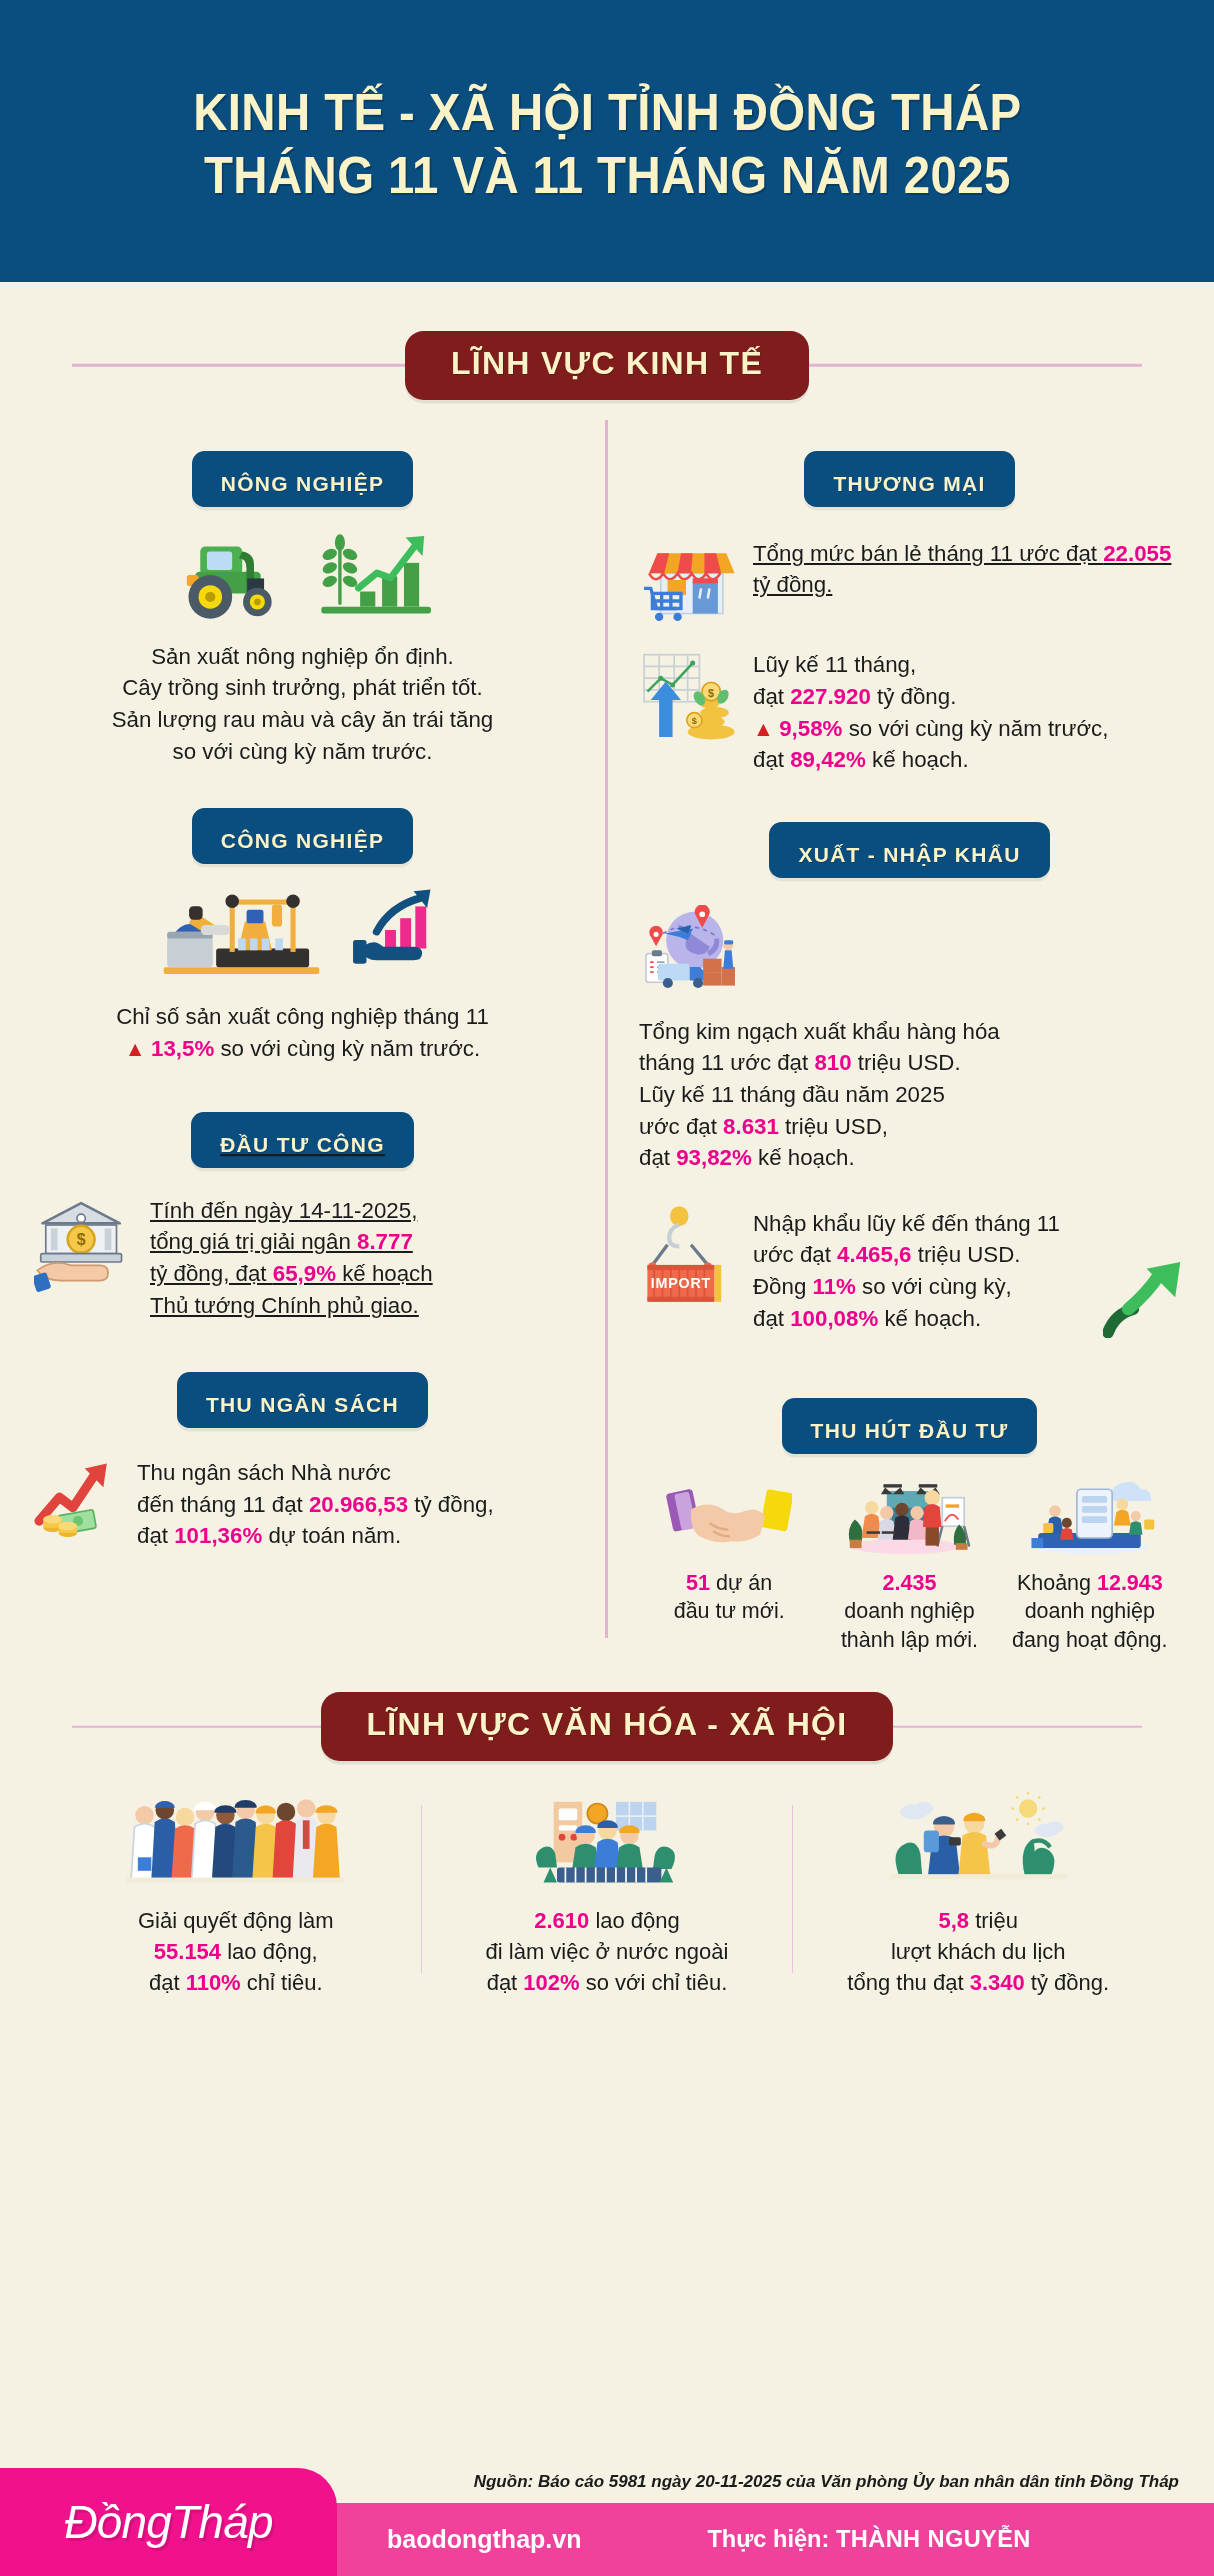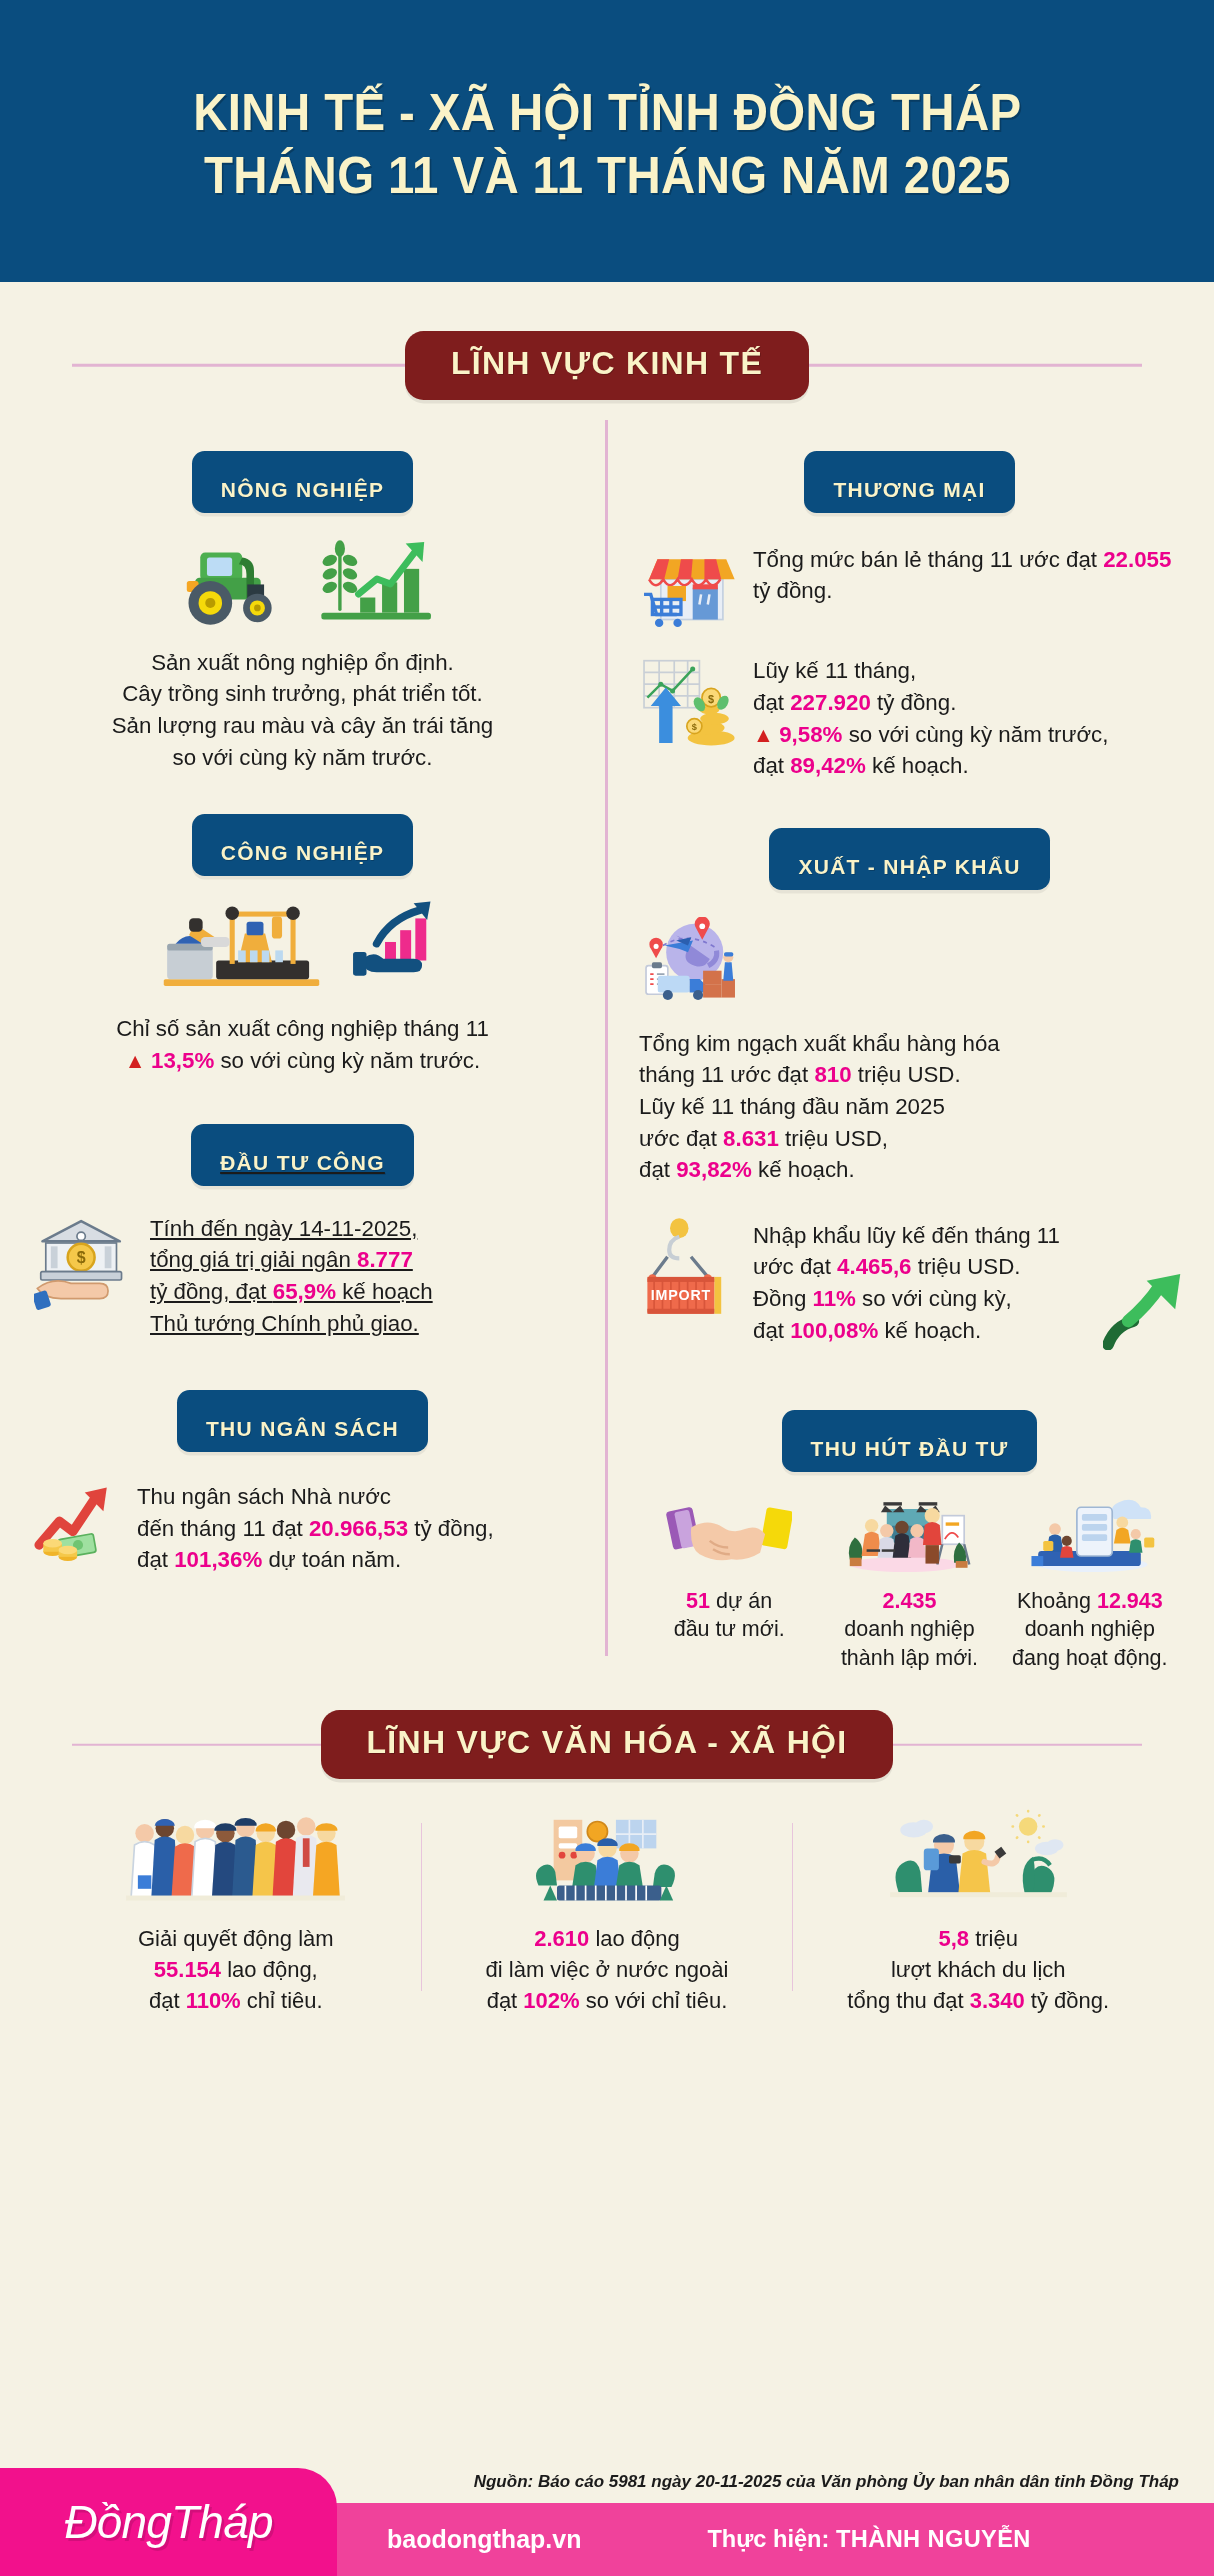--- a/index.html
+++ b/index.html
@@ -91,21 +91,21 @@
     display: flex;
     flex-direction: column;
     align-items: center;
   }
   .col.right { width: 609px; }
 
   .mini-pill {
     background: #0a4d7f;
     color: #faf3c8;
     border-radius: 12.6px;
-    padding: 27px 29px 11px;
+    padding: 21px 29px 11px;
     font-size: 21px;
     font-weight: 800;
     letter-spacing: 1.3px;
     text-shadow: 0.8px 0.8px 0 rgba(0,0,0,0.18);
     box-shadow: 0 3.4px 0 rgba(0,0,0,0.06);
     white-space: nowrap;
     margin-top: 29px;
     text-align: center;
   }
   .block { width: 100%; display: flex; flex-direction: column; align-items: center; }
@@ -419,21 +419,21 @@
           </div>
         </div>
       </div>
     </div>
 
     <div class="col right">
 
       <div class="block">
         <div class="mini-pill">THƯƠNG MẠI</div>
 
-        <div class="row-item" style="margin-top:29px;">
+        <div class="row-item" style="margin-top:29px;text-decoration:underline;">
           <div class="art">
             <svg width="99" height="93" viewBox="0 0 118 110">
               <rect x="26" y="44" width="74" height="48" fill="#e8eef6" stroke="#c3d0e0" stroke-width="2"></rect>
               <path d="M22 20 h82 l10 24 H12 Z" fill="#f2a623"></path>
               <g fill="#ef4b4b">
                 <path d="M22 20 h14 l-6 24 H12 Z"></path>
                 <path d="M50 20 h14 l-2 24 H46 Z"></path>
                 <path d="M78 20 h14 l6 24 H78 Z"></path>
               </g>
               <path d="M12 44 q8 14 17 0 q8 14 17 0 q8 14 17 0 q8 14 17 0 q8 14 17 0" fill="none" stroke="#ef4b4b" stroke-width="3"></path>

